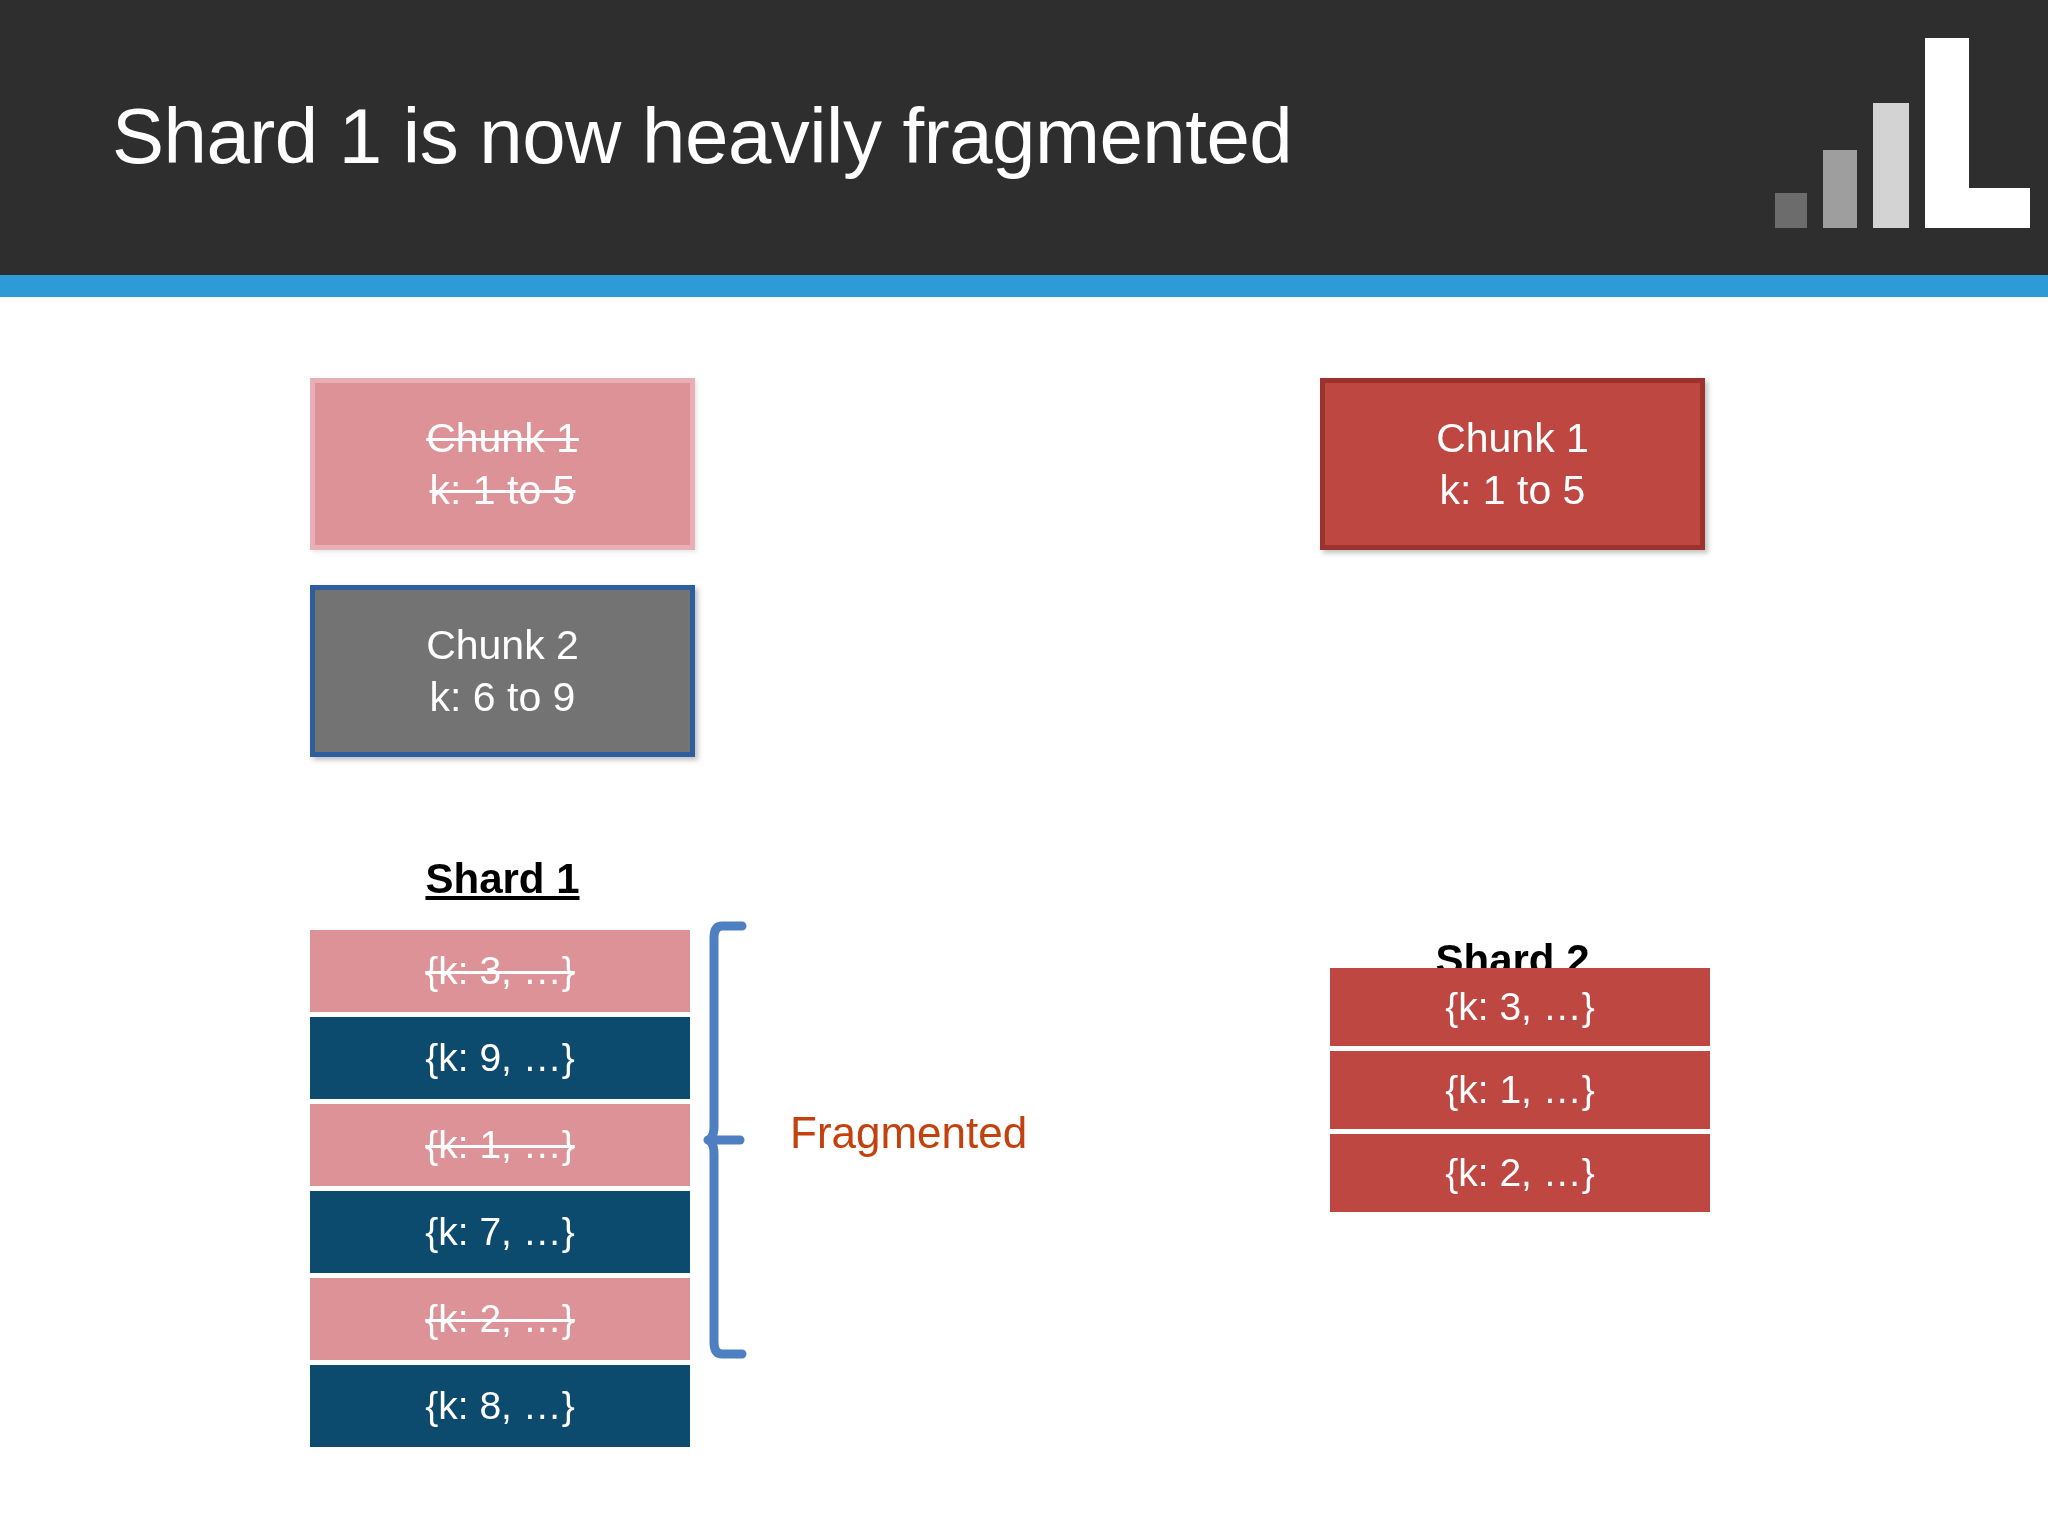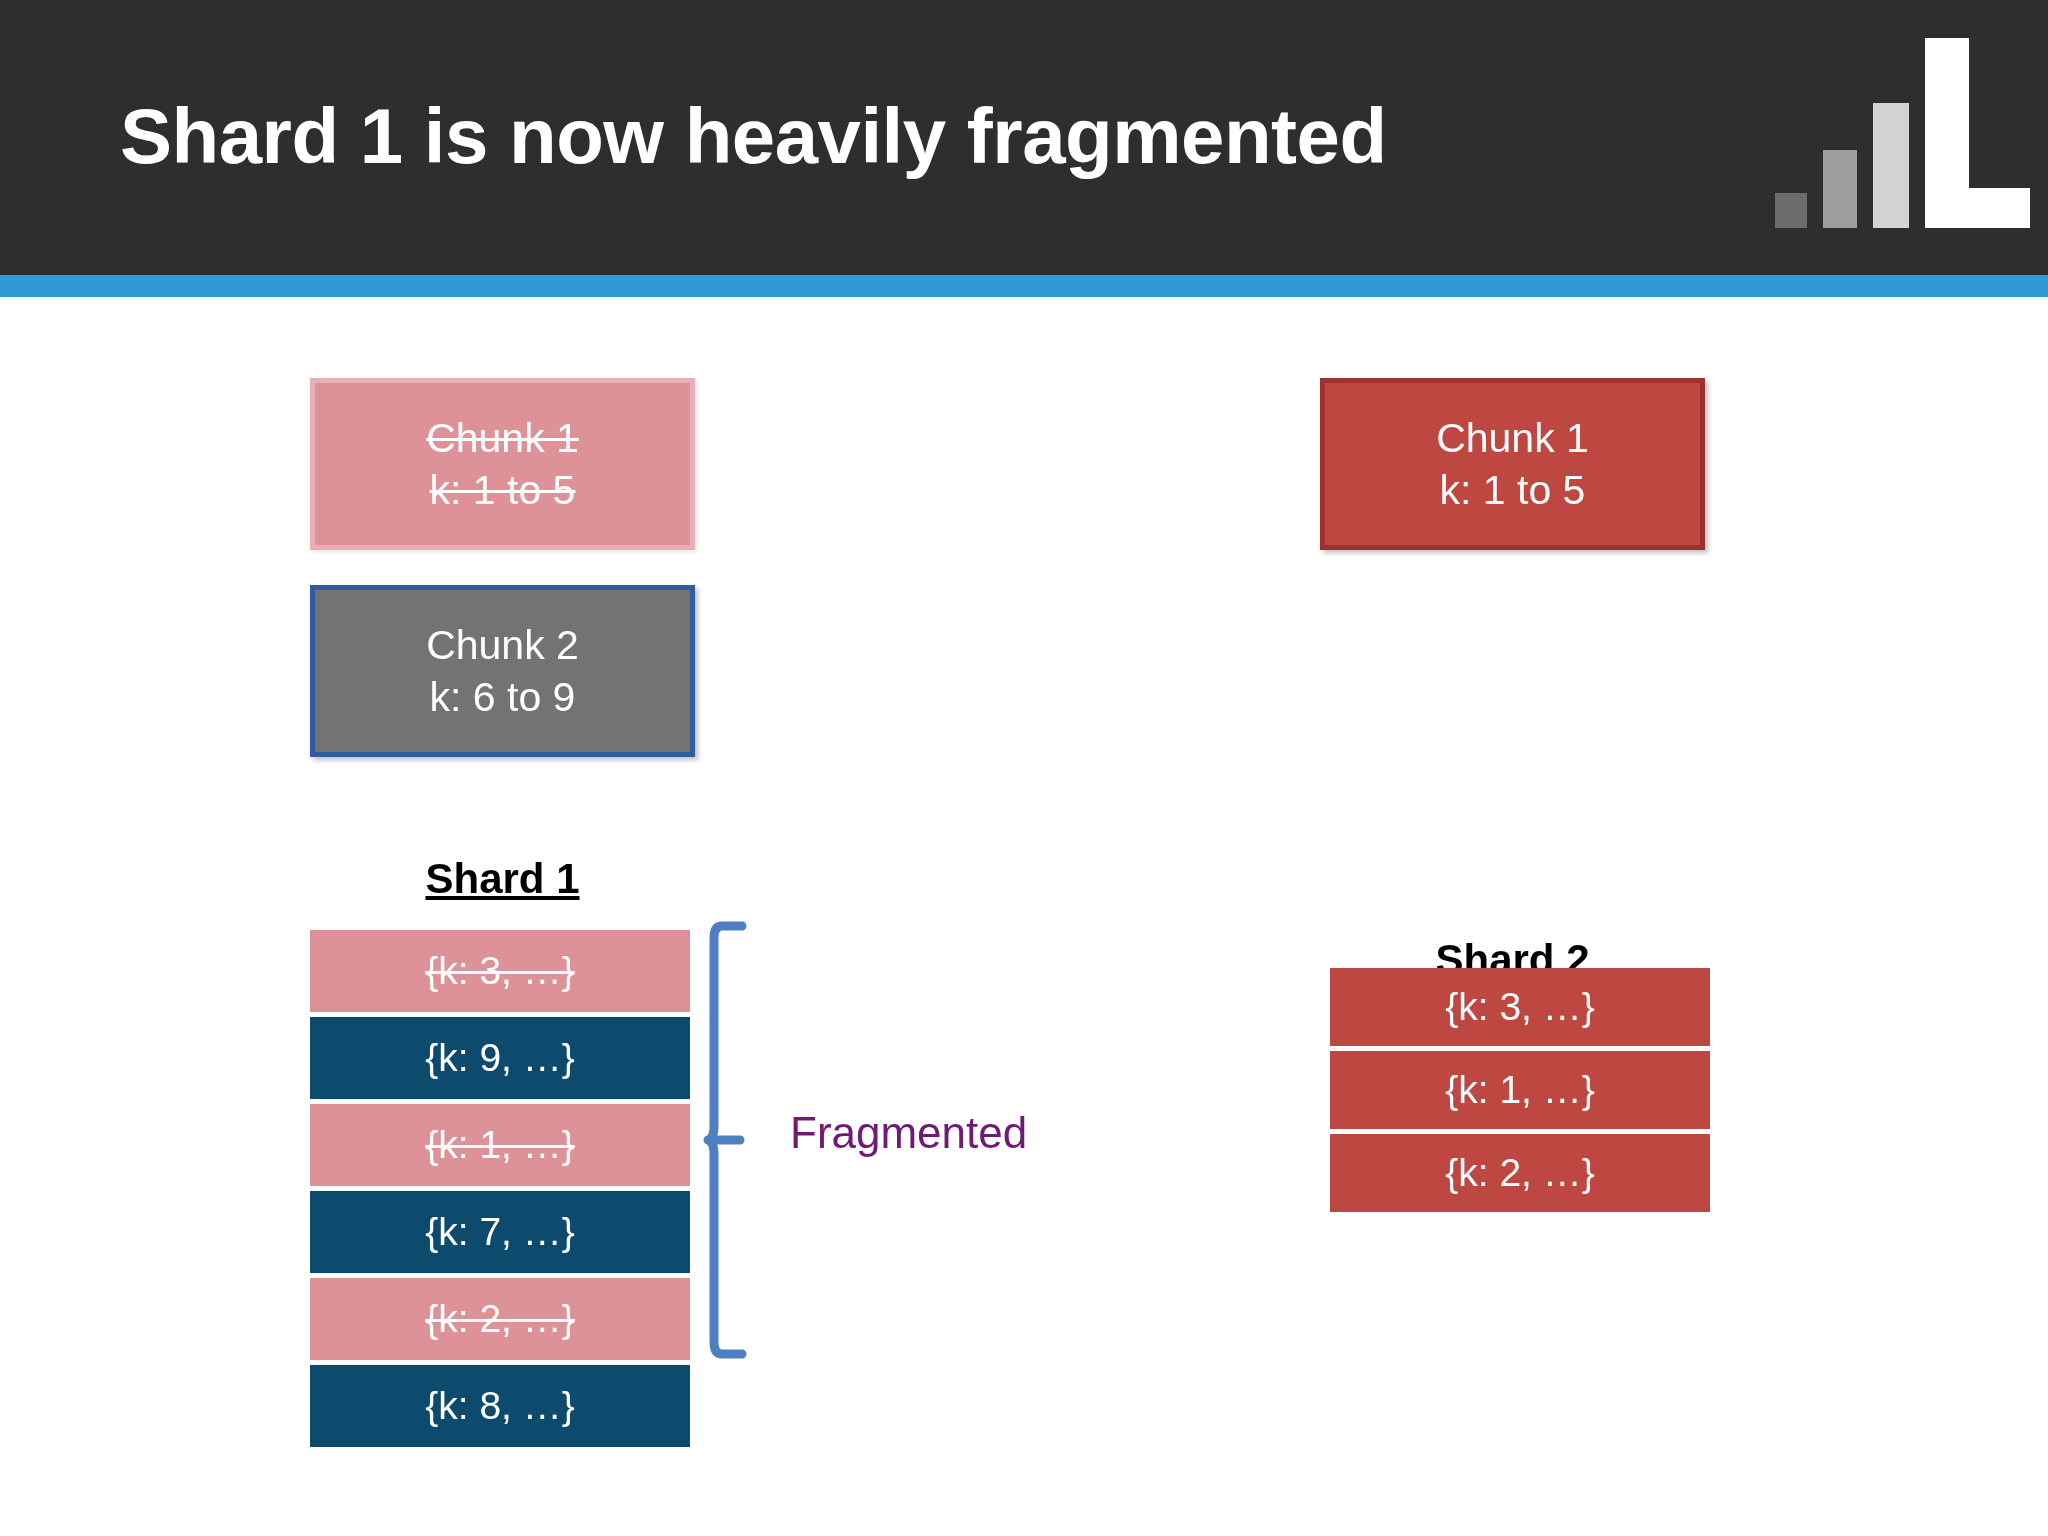--- a/index.html
+++ b/index.html
@@ -12,23 +12,23 @@
   
   .header{
     position:absolute;left:0;top:0;width:2048px;height:275px;
     background:#2e2e2e;
   }
   .accent{
     position:absolute;left:0;top:275px;width:2048px;height:22px;
     background:#2e9bd6;
   }
   .title{
-    position:absolute;left:120px;top:96px;
+    position:absolute;left:112px;top:96px;
     font-size:78px;line-height:1.05;color:#ffffff;
-    font-weight:700;letter-spacing:-0.5px;white-space:nowrap;
+    font-weight:400;letter-spacing:-0.5px;white-space:nowrap;
   }
   
   .logo{position:absolute;left:1775px;top:38px;width:245px;height:190px;}
   .logo span{position:absolute;bottom:0;display:block;}
   .lb1{left:0px;width:32px;height:35px;background:#6c6c6c;}
   .lb2{left:48px;width:34px;height:78px;background:#9e9e9e;}
   .lb3{left:98px;width:36px;height:125px;background:#d3d3d3;}
   .lb4{left:150px;width:44px;height:190px;background:#ffffff;}
   .lfoot{left:150px;width:105px;height:40px;background:#ffffff;}
   
@@ -72,21 +72,21 @@
   }
   .row .rl{display:block;}
   .row-pink{background:#dd9298;}
   .row-pink .rl{text-decoration:line-through;text-decoration-thickness:3px;}
   .row-blue{background:#0c4a6e;}
   .row-red{background:#bf4742;height:78px;margin-bottom:5px;}
   
   .brace{position:absolute;left:700px;top:920px;width:60px;height:440px;}
   .frag-label{
     position:absolute;left:790px;top:1108px;
-    font-size:44px;color:#701a75;white-space:nowrap;
+    font-size:44px;color:#c2410c;white-space:nowrap;
   }
 </style>
 </head>
 <body>
 
 <div class="header"></div>
 <div class="accent"></div>
 <div class="title">Shard 1 is now heavily fragmented</div>
 
 <div class="logo">

